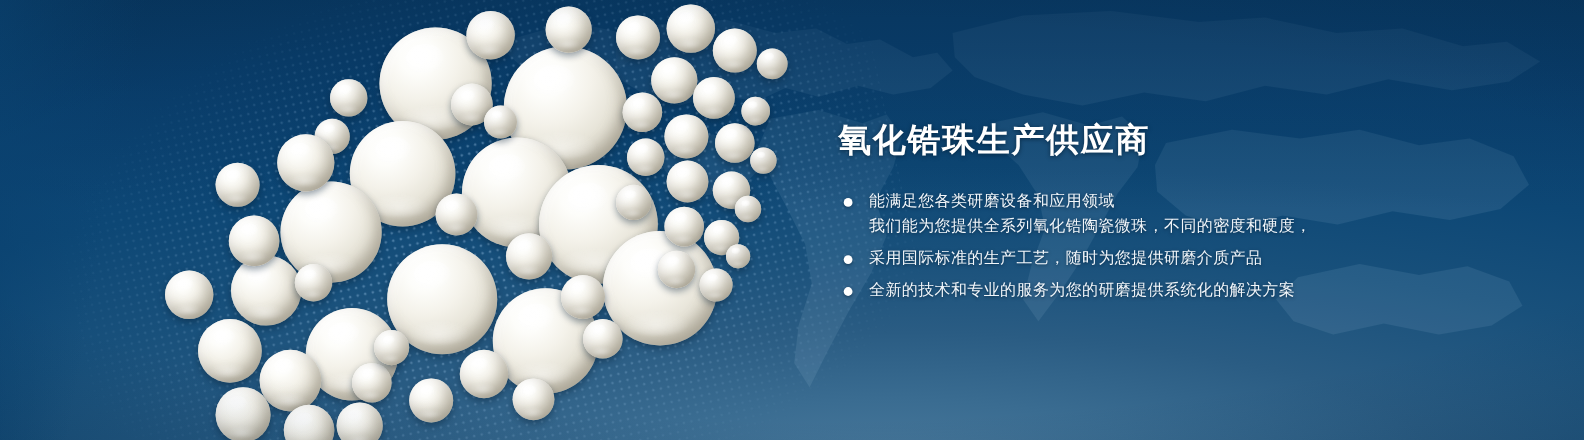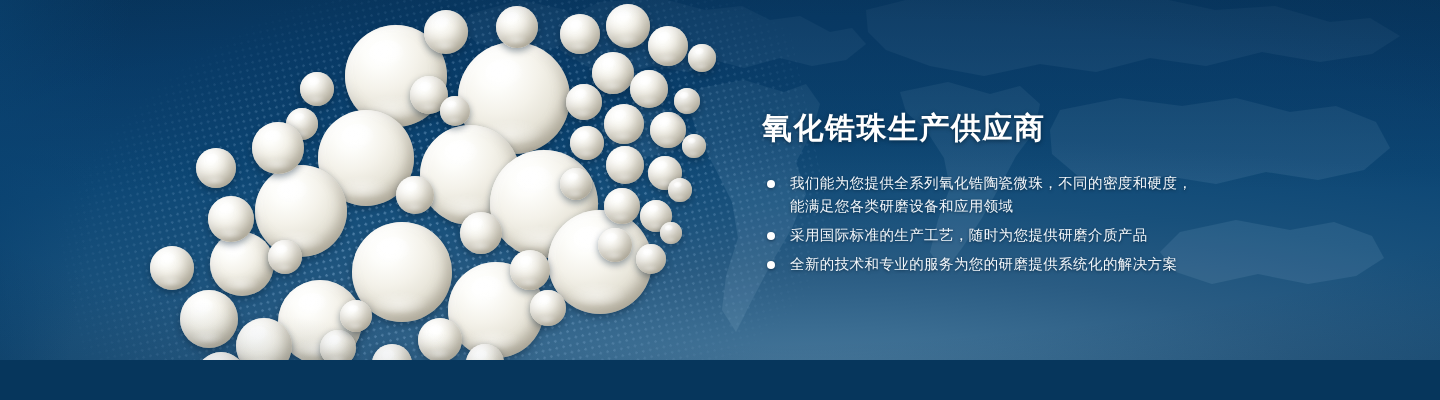--- a/index.html
+++ b/index.html
@@ -1,21 +1,21 @@
 <!DOCTYPE html>
 <html lang="zh"><head>
 <meta charset="utf-8">
 <title>banner</title>
 <style>
   html,body{margin:0;padding:0;background:#06365c;}
   *{box-sizing:border-box;}
 
   .banner{
     position:relative;
-    width:1440px;height:360px;
+    width:1440px;height:400px;
     overflow:hidden;
     font-family:"Liberation Sans","DejaVu Sans",sans-serif;
     background:#0a4576;
   }
 
   
   .bg-base{
     position:absolute;inset:0;
     background:
       radial-gradient(115% 95% at 56% 104%, #47779a 0%, #3a6c91 14%, #2a5c83 30%, #18507b 50%, #0d4775 70%, #0a4274 100%),
@@ -223,22 +223,22 @@
   <div class="beads-fade"></div>
 
   <div class="bg-vignette"></div>
 
   <div class="copy">
     <h1 class="headline">氧化锆珠生产供应商</h1>
 
     <ul class="bullets">
       <li class="bullet">
         <span class="dot"></span>
+        <span class="bullet-line">能满足您各类研磨设备和应用领域</span>
         <span class="bullet-line">我们能为您提供全系列氧化锆陶瓷微珠，不同的密度和硬度，</span>
-        <span class="bullet-line">能满足您各类研磨设备和应用领域</span>
       </li>
       <li class="bullet">
         <span class="dot"></span>
         <span class="bullet-line">采用国际标准的生产工艺，随时为您提供研磨介质产品</span>
       </li>
       <li class="bullet">
         <span class="dot"></span>
         <span class="bullet-line">全新的技术和专业的服务为您的研磨提供系统化的解决方案</span>
       </li>
     </ul>

